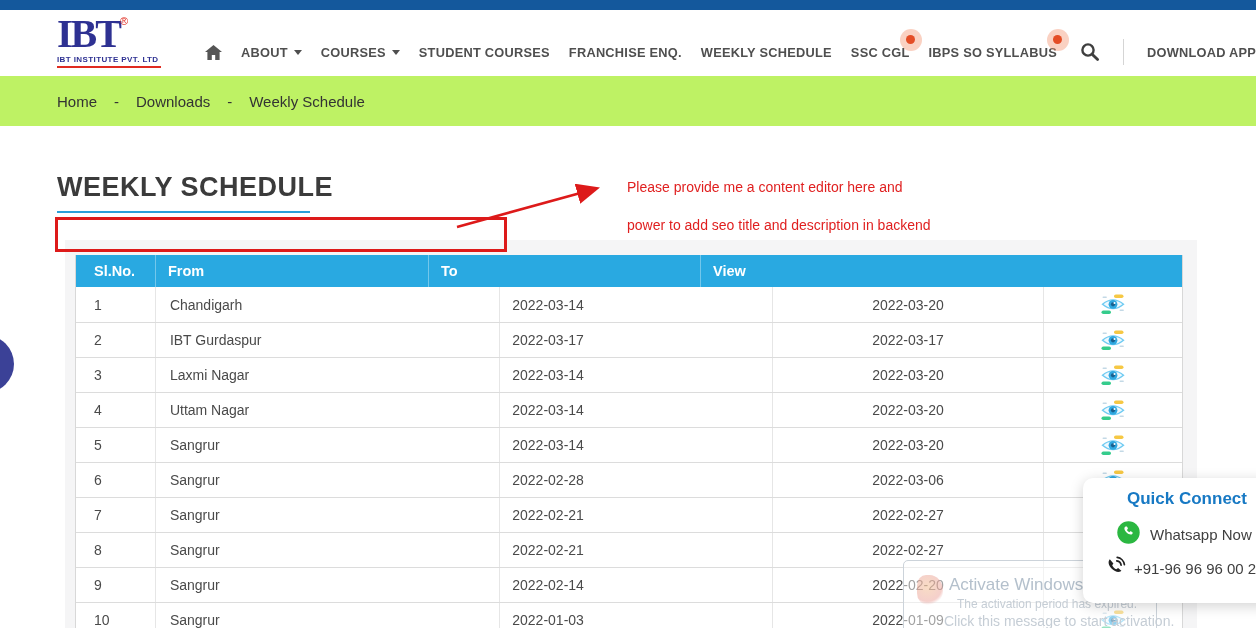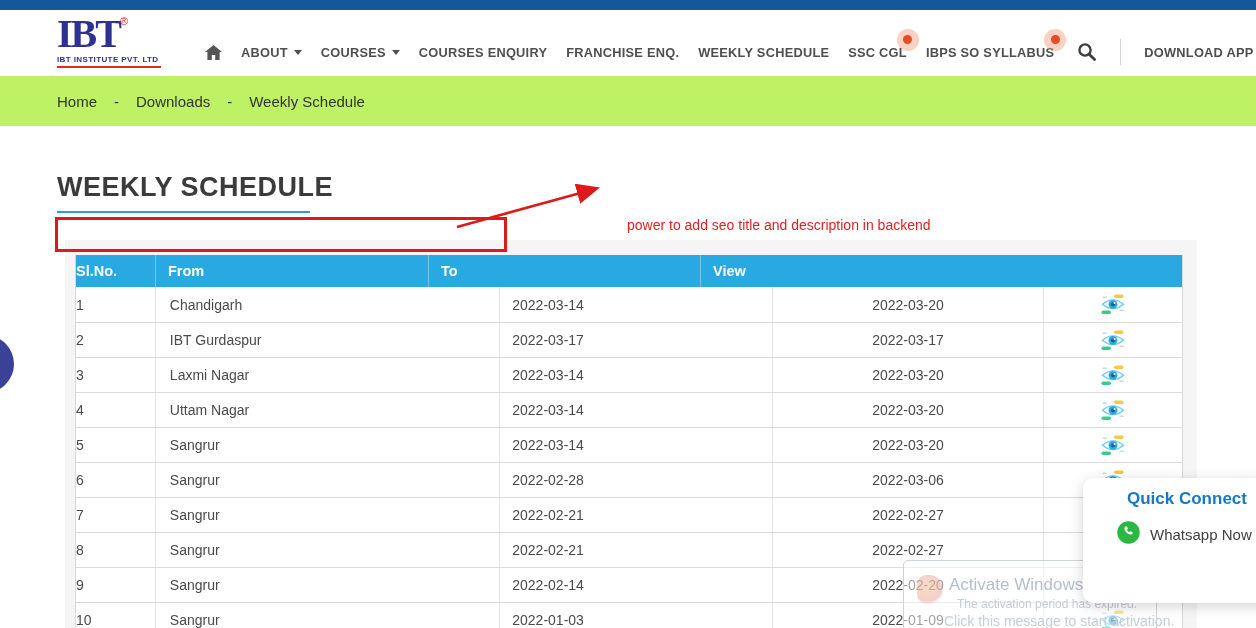--- a/index.html
+++ b/index.html
@@ -45,21 +45,21 @@
   
   .table-panel { position:absolute; left:65px; top:240px; width:1132px; height:388px; background:#f5f5f6; }
   .sched-table { position:absolute; left:75px; top:255px; width:1108px; border:1px solid #d8d8d8; border-top:none; z-index:1; }
   .thead { display:flex; height:32px; background:#29a9e1; color:#fff; font-size:14.5px; font-weight:bold; align-items:center; }
   .th { display:flex; align-items:center; height:100%; border-right:1px solid rgba(255,255,255,.35); }
   .th:last-child { border-right:none; }
   .trow { display:flex; height:35px; background:#fff; border-top:1px solid #dcdcdc; font-size:14px; color:#4a4a4a; align-items:center; }
   .trow:first-child { border-top:none; }
   .td { display:flex; align-items:center; height:100%; border-right:1px solid #e6e6e6; }
   .td:last-child { border-right:none; }
-  .col-sl { width:80px; }
+  .col-sl { width:80px; padding-left:18px; }
   .col-center { width:345px; padding-left:14px; }
   .col-from { width:273px; padding-left:12px; }
   .col-to { width:272px; justify-content:center; }
   .th.col-to { justify-content:flex-start; padding-left:12px; }
   .col-view { width:138px; justify-content:center; }
   .th.col-view { justify-content:flex-start; padding-left:12px; }
   .eye-btn { cursor:pointer; display:flex; align-items:center; }
 
   
   .side-circle { position:absolute; left:-44px; top:335px; width:58px; height:58px; border-radius:50%; background:#3b4197; z-index:3; cursor:pointer; }
@@ -100,21 +100,21 @@
       </span>
       <a class="nav-item">
           <span>ABOUT</span>
           <i class="caret"></i>
         </a>
       <a class="nav-item">
           <span>COURSES</span>
           <i class="caret"></i>
         </a>
       <a class="nav-item">
-          <span>COURSES ENQUIRY</span>
+          <span>STUDENT COURSES</span>
         </a>
       <a class="nav-item">
           <span>FRANCHISE ENQ.</span>
         </a>
       <a class="nav-item">
           <span>WEEKLY SCHEDULE</span>
         </a>
       <a class="nav-item">
           <span>SSC CGL</span>
         <span class="dot-halo">
@@ -377,20 +377,21 @@
 
   <div class="red-rect"></div>
   <svg class="anno-arrow" viewBox="0 0 180 70">
     <defs>
       <marker id="ah" markerWidth="9" markerHeight="8" refX="7" refY="4" orient="auto">
         <polygon points="0 0, 9 4, 0 8" fill="#dd1a1a"></polygon>
       </marker>
     </defs>
     <line x1="17" y1="57" x2="155" y2="19" stroke="#dd1a1a" stroke-width="2.6" marker-end="url(#ah)"></line>
   </svg>
+  <div class="anno-line1">Please provide me a content editor here and</div>
   <div class="anno-line2">power to add seo title and description in backend</div>
 
   <div class="side-circle"></div>
 
   <div class="toast">
     <div class="toast-logo"></div>
     <div class="toast-title">Activate Windows now</div>
     <div class="toast-close">×</div>
     <div class="toast-line1">The activation period has expired.</div>
     <div class="toast-line2">Click this message to start activation.</div>
@@ -400,15 +401,25 @@
     <div class="qc-title">Quick Connect</div>
     <div class="qc-row1">
       <span>
         <svg width="25" height="25" viewBox="0 0 25 25">
           <circle cx="12.5" cy="12.5" r="11.2" fill="#2bb741"></circle>
           <path d="M8.6 7.6c.4-1 .9-1.1 1.4-1.1l.9.1c.3.3 1 1.7 1 2 0 .4-.6 1-.9 1.3.4.8 1.3 1.8 2.4 2.3.3-.3.9-1 1.3-.9.4.1 1.7.9 2 1.2.1.5-.2 1.3-.7 1.7-1.2.8-3.8.1-5.7-1.9-1.9-2-2.2-3.7-1.7-4.7z" fill="#fff"></path>
         </svg>
       </span>
       <span>Whatsapp Now</span>
     </div>
+    <div class="qc-row2">
+      <span>
+        <svg width="24" height="24" viewBox="0 0 24 24">
+          <path d="M6.8 4.2 C4.6 6.4 5.6 10.6 8.8 13.8 s7.4 4.2 9.6 2 l-3.3-2.7 -1.8 1.2 c-1.6-.7-3.4-2.5-4.1-4.1 l1.2-1.8 z" fill="#222"></path>
+          <path d="M13.8 5.8 c2.2.3 4 2.1 4.3 4.3" fill="none" stroke="#222" stroke-width="1.7" stroke-linecap="round"></path>
+          <path d="M14.2 2.4 c3.7.5 6.7 3.5 7.2 7.2" fill="none" stroke="#222" stroke-width="1.7" stroke-linecap="round"></path>
+        </svg>
+      </span>
+      <span>+91-96 96 96 00 2</span>
+    </div>
   </div>
 
 </div>
 
 </body></html>

